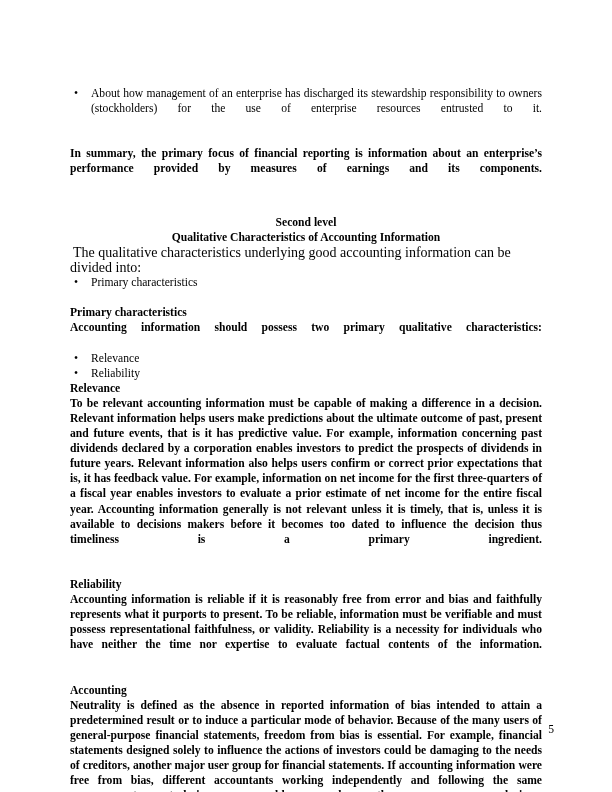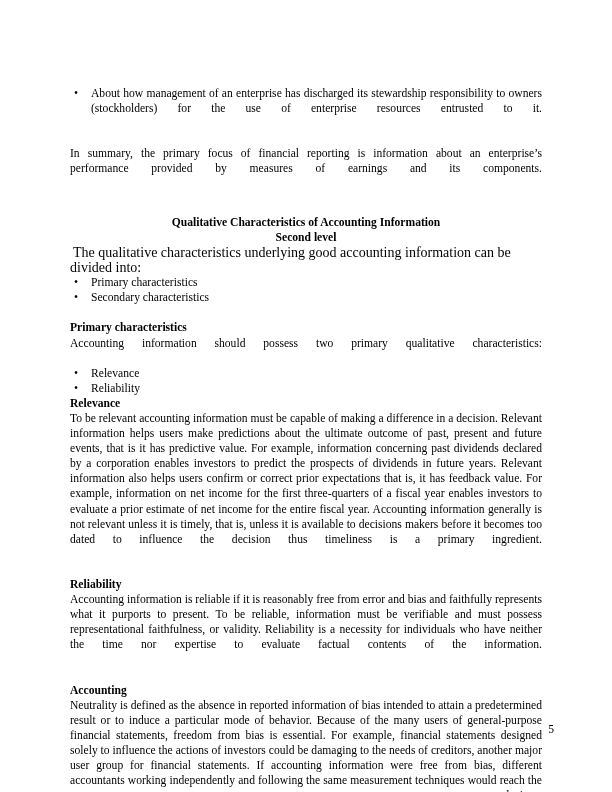--- a/index.html
+++ b/index.html
@@ -33,20 +33,21 @@
   }
 
   
   .para {
     font-size: 11.6px;
     line-height: 15.1px;
     text-align: justify;
     text-justify: inter-word;
     margin: 0;
     hyphens: none;
+    font-weight: bold;
   }
   
   .para::after {
     content: "";
     display: inline-block;
     width: 100%;
   }
 
   .heading-bold {
     font-size: 11.6px;
@@ -134,28 +135,27 @@
       <li><span class="bullet-text">About how management of an enterprise has discharged its stewardship responsibility to owners (stockholders) for the use of enterprise resources entrusted to it.</span></li>
     </ul>
 
     <div class="spacer-line"></div>
 
     <p class="para">In summary, the primary focus of financial reporting is information about an enterprise’s performance provided by measures of earnings and its components.</p>
 
     <div class="spacer-line"></div>
     <div class="spacer-half"></div>
 
+    <p class="heading-center">Second level</p>
     <p class="heading-center">Qualitative Characteristics of Accounting Information</p>
-    <p class="heading-center">Second level</p>
 
     <p class="intro-line">The qualitative characteristics underlying good accounting information can be divided into:</p>
 
     <ul class="bullets plain">
       <li><span class="bullet-text">Primary characteristics</span></li>
-      <li><span class="bullet-text">Secondary characteristics</span></li>
     </ul>
 
     <div class="spacer-line"></div>
 
     <p class="heading-bold">Primary characteristics</p>
     <p class="para">Accounting information should possess two primary qualitative characteristics:</p>
 
     <ul class="bullets plain">
       <li><span class="bullet-text">Relevance</span></li>
       <li><span class="bullet-text">Reliability</span></li>

